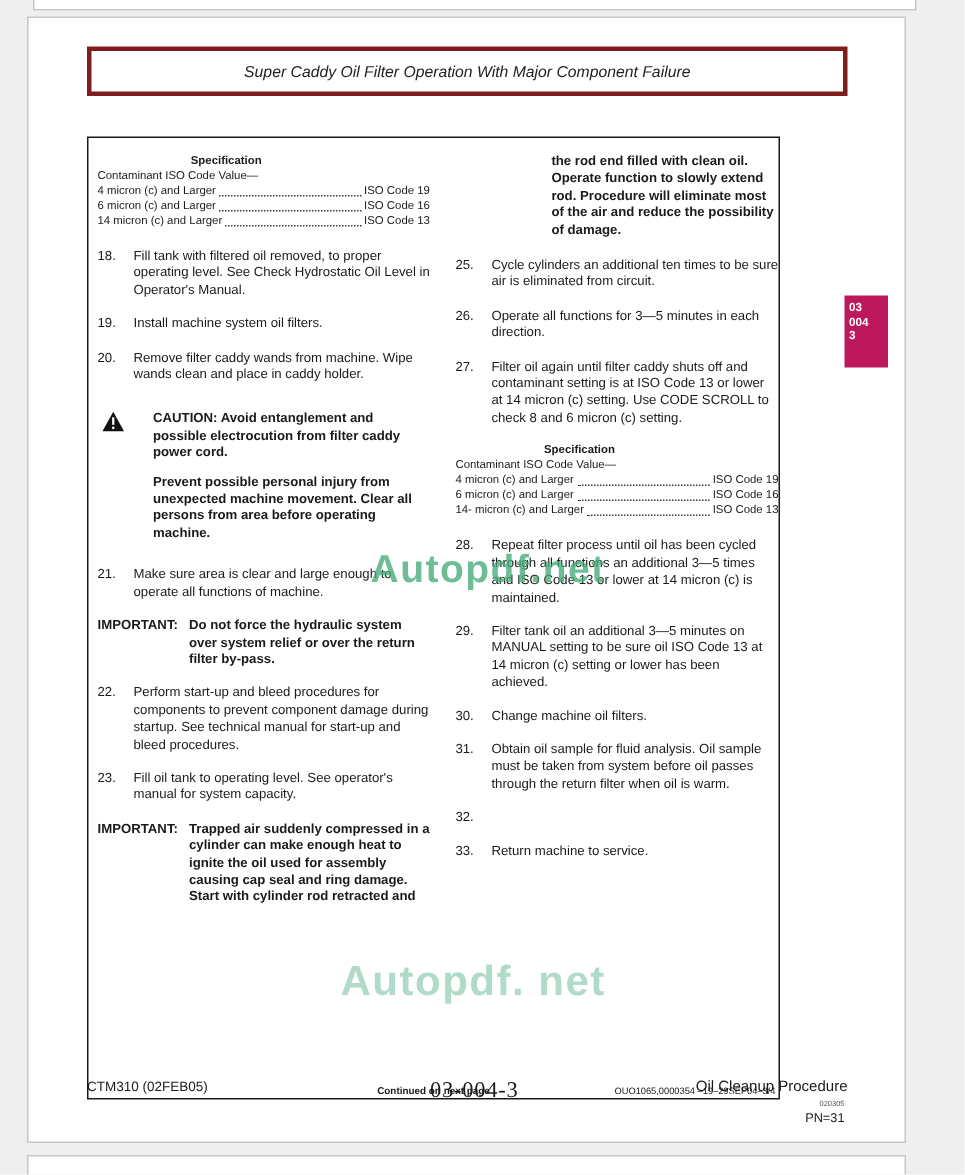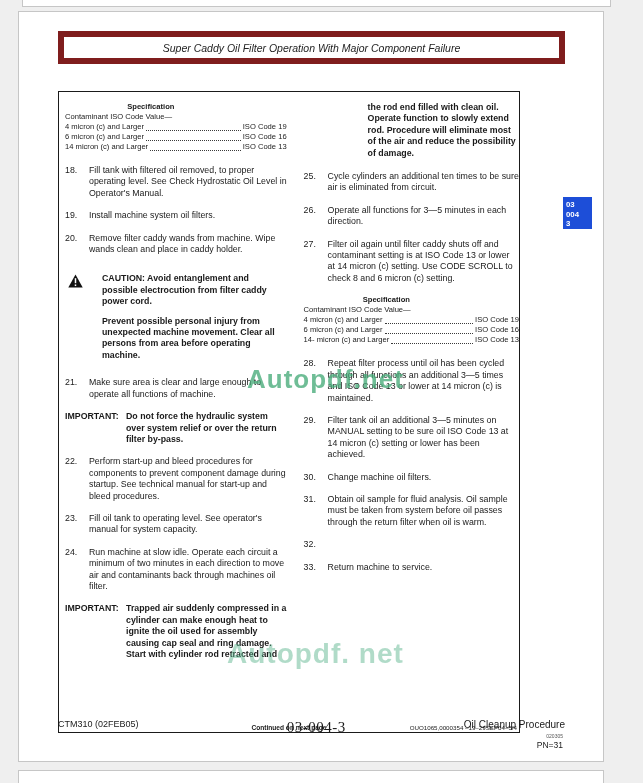--- a/index.html
+++ b/index.html
@@ -15,21 +15,21 @@
     position: absolute; background: #fff; border: 1px solid #c6c6c6;
   }
   .strip-prev { left: 22px; top: -3px; width: 589px; height: 10px; }
   .strip-next { left: 18px; top: 770px; width: 586px; height: 20px; }
   .page {
     position: absolute; left: 18px; top: 11px; width: 586px; height: 751px;
     background: #fff; border: 1px solid #c6c6c6;
   }
   .title-box {
     position: absolute; left: 39px; top: 19px; width: 507px; height: 33px;
-    border: 6px solid #7f1d1d;
+    border: 3px solid #7f1d1d;
     display: flex; align-items: center; justify-content: center;
   }
   .title-box .title {
     font-style: italic; font-size: 10.5px; color: #222;
   }
   .content-box {
     position: absolute; left: 39px; top: 79px; width: 462px; height: 642px;
     border: 1px solid #1a1a1a;
     display: flex;
   }
@@ -59,22 +59,22 @@
   .imp .lbl { width: 61px; flex-shrink: 0; }
   .imp .txt { flex: 1; }
   .note { display: flex; font-style: italic; margin-bottom: 12px; }
   .note .lbl { width: 42px; flex-shrink: 0; }
   .note .txt { flex: 1; }
 
   .continuation { font-weight: bold; margin: 0 0 12px 64px; }
 
   
   .section-tab {
-    position: absolute; left: 544px; top: 185px; width: 29px; height: 32px;
-    background: #1d4ed8; color: #fff; font-size: 7.8px; font-weight: bold;
+    position: absolute; left: 544px; top: 185px; width: 29px; height: 48px;
+    background: #be185d; color: #fff; font-size: 7.8px; font-weight: bold;
     line-height: 9.5px; padding: 3px 0 12px 3px;
   }
 
   
   .watermark { position: absolute; font-weight: bold; letter-spacing: 1px;
     font-family: "Liberation Sans", sans-serif; pointer-events: none; }
   .wm-mid    { left: 228px; top: 352px; font-size: 26px; color: rgba(70,170,120,0.78); }
   .wm-bottom { left: 208px; top: 626px; font-size: 28px; color: rgba(90,180,140,0.48); }
 
   
@@ -168,24 +168,20 @@
       </div>
 
       <div class="item">
         <span class="num">22.</span>
         <span class="txt">Perform start-up and bleed procedures for components to prevent component damage during startup. See technical manual for start-up and bleed procedures.</span>
       </div>
       <div class="item">
         <span class="num">23.</span>
         <span class="txt">Fill oil tank to operating level. See operator's manual for system capacity.</span>
       </div>
-      <div class="item">
-        <span class="num">24.</span>
-        <span class="txt">Run machine at slow idle. Operate each circuit a minimum of two minutes in each direction to move air and contaminants back through machines oil filter.</span>
-      </div>
 
       <div class="imp">
         <span class="lbl">IMPORTANT:</span>
         <span class="txt">Trapped air suddenly compressed in a cylinder can make enough heat to ignite the oil used for assembly causing cap seal and ring damage. Start with cylinder rod retracted and</span>
       </div>
     </div>
 
     <div class="col col-right">
 
       <div class="continuation">the rod end filled with clean oil. Operate function to slowly extend rod. Procedure will eliminate most of the air and reduce the possibility of damage.</div>

